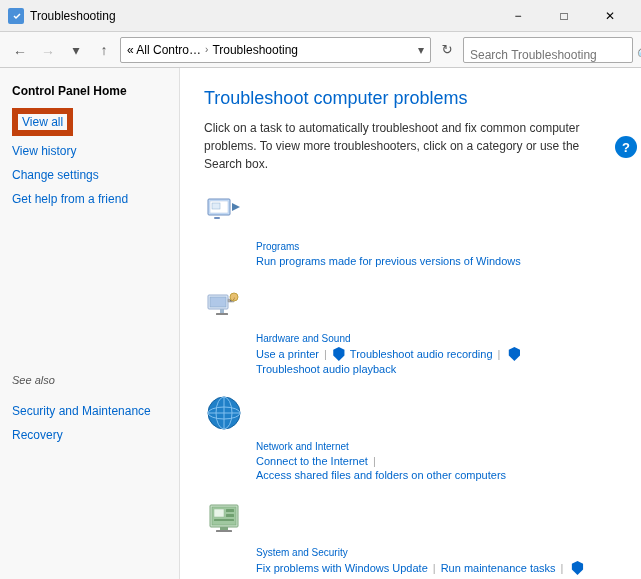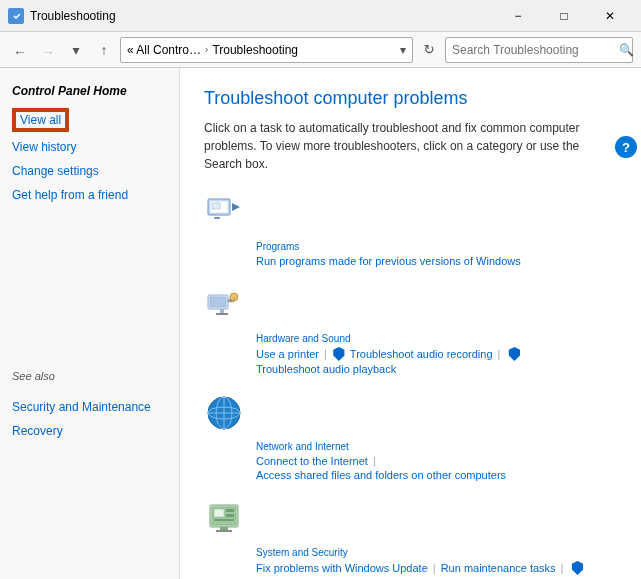--- a/index.html
+++ b/index.html
@@ -68,24 +68,24 @@
     }
     .address-part { color: #000; }
     .address-arrow { color: #666; font-size: 10px; }
     .address-dropdown { margin-left: auto; color: #555; cursor: pointer; }
     .refresh-btn {
       width: 24px; height: 24px; border: none; background: transparent;
       cursor: pointer; color: #555;
       display: flex; align-items: center; justify-content: center;
     }
     .search-box {
-      width: 188px; height: 26px;
+      width: 170px; height: 26px;
       border: 1px solid #aaa;
       background: white;
-      display: flex; align-items: center;
+      display: flex; align-items: flex-end;
       padding: 0 6px;
       border-radius: 2px;
       gap: 12px;
     }
     .search-input {
       flex: 1; border: none; outline: none; font-size: 12px; color: #999;
       background: transparent;
     }
     .search-icon-btn {
       color: #666; font-size: 12px; cursor: pointer;
@@ -100,29 +100,29 @@
 
     
     .sidebar {
       width: 180px;
       background: #f8f8f8;
       border-right: 1px solid #e0e0e0;
       padding: 16px 12px;
       flex-shrink: 0;
     }
     .sidebar-section-title {
-      font-size: 12px; color: #000; font-weight: 600; margin-bottom: 10px; font-style: italic;
+      font-size: 12px; color: #000; font-weight: 600; margin-bottom: 10px;
     }
     .sidebar-link {
       display: block; color: #0066cc; font-size: 12px;
       text-decoration: none; margin-bottom: 6px; cursor: pointer;
       padding: 2px 0;
     }
     .sidebar-link.highlighted {
-      border: 4px solid #c2410c;
+      border: 6px solid #c2410c;
       padding: 1px 4px;
       display: inline-block;
     }
     .see-also-title {
       font-size: 11px; color: #555; margin-bottom: 16px; font-style: italic;
     }
 
     
     .content {
       flex: 1;

